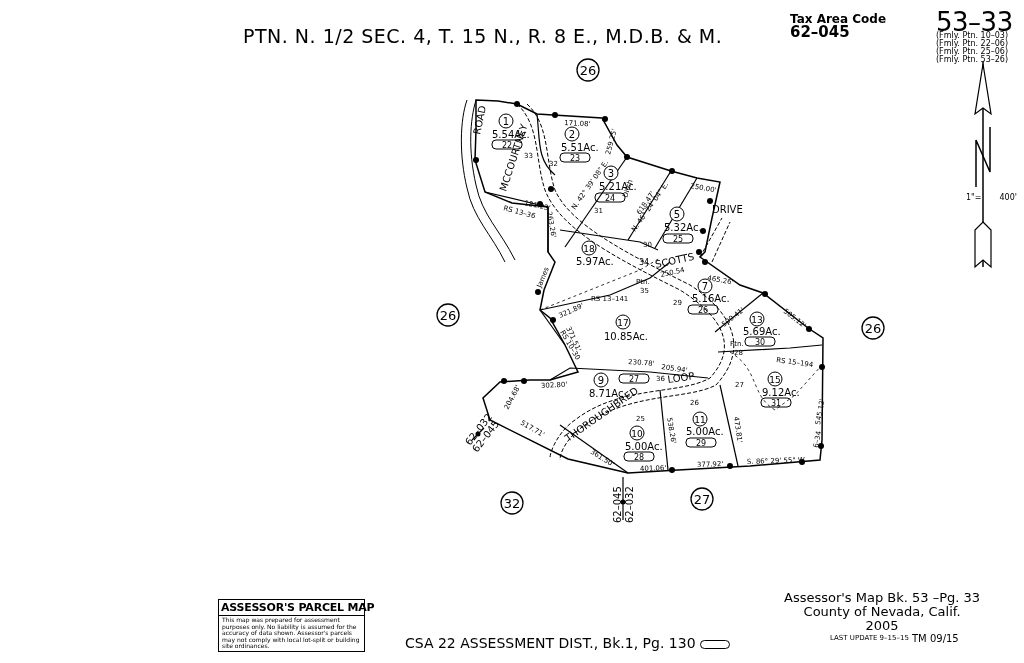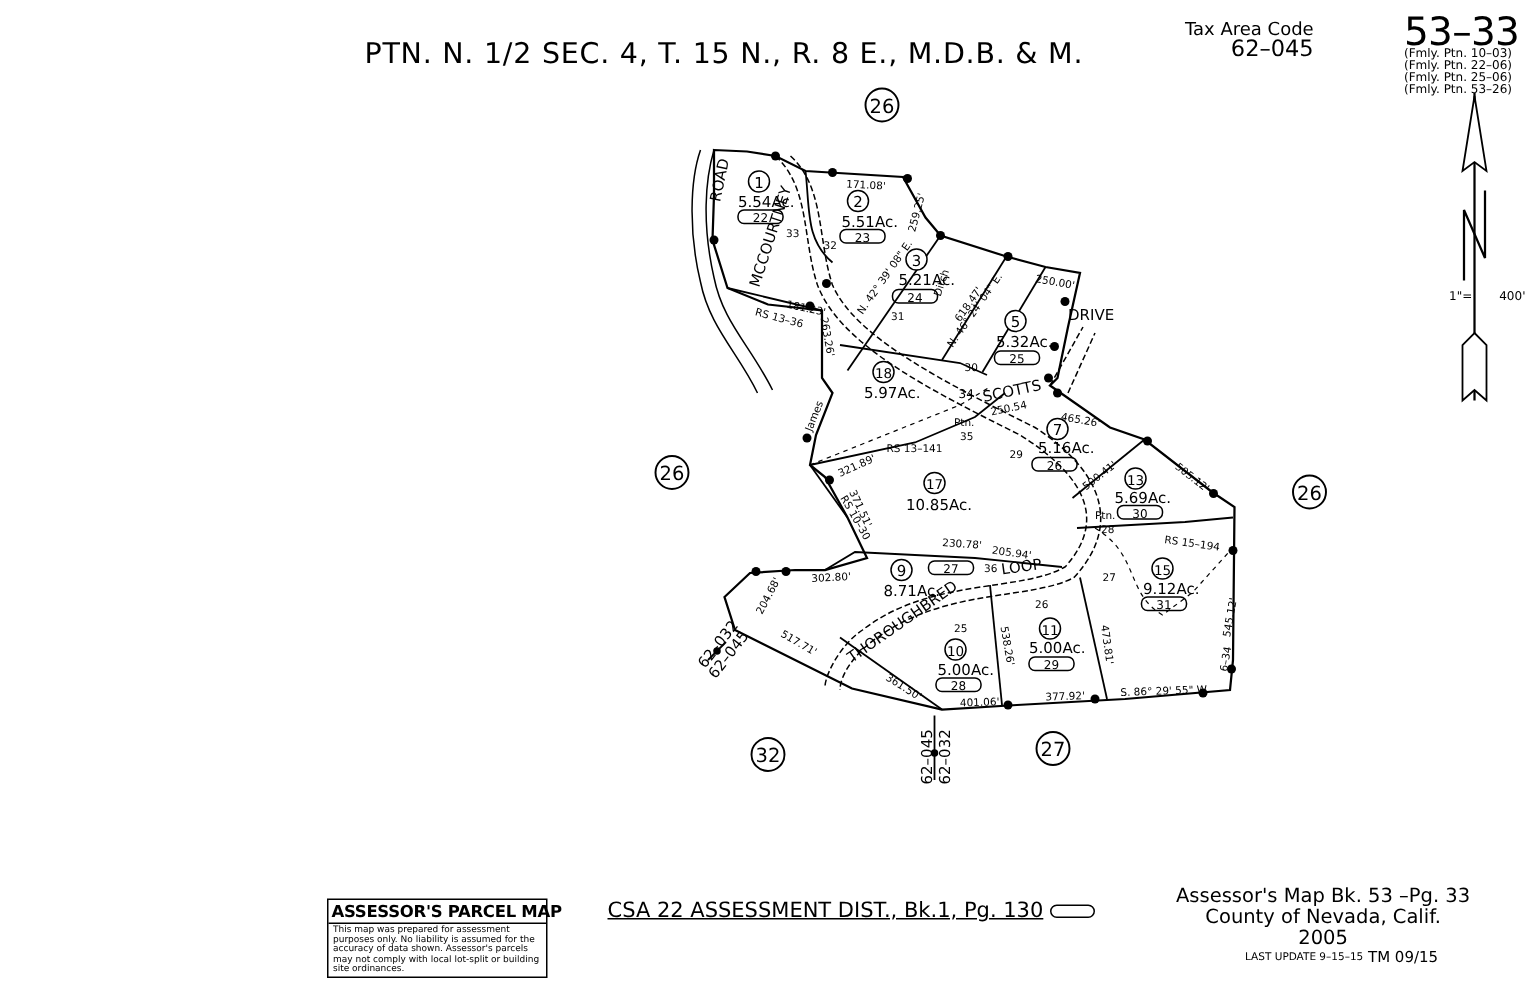--- a/index.html
+++ b/index.html
@@ -1,28 +1,28 @@
 <!DOCTYPE html>
 <html><head>
 <meta charset="utf-8">
 <style>
   html, body { margin:0; padding:0; background:#ffffff; }
   body { width:1024px; height:663px; position:relative; overflow:hidden; font-family:"DejaVu Sans", sans-serif; color:#000; }
   .abs { position:absolute; }
   #title { left:243px; top:9px; font-size:19px; letter-spacing:0.5px; white-space:nowrap;margin-top:16px; }
-  #tac { left:790px; top:13px; font-size:12px; text-align:right; line-height:12px; }
+  #tac { left:790px; top:13px; font-size:12px; text-align:left; line-height:12px;font-weight:bold; }
   #tac .code { font-size:15px; line-height:15px; }
   #pageno { left:936px; top:9px; font-size:26px; line-height:26px; letter-spacing:-0.5px; }
   #fmly { left:936px; top:32px; font-size:8px; line-height:8px; }
   #scale { left:966px; top:193px; font-size:8px; }
   #scale .ft { margin-left:18px;text-align:right; }
   #disclaimer { left:218px; top:599px; width:145px; border:1.5px solid #000; }
   #disclaimer .hd { font-size:11px; font-weight:bold; border-bottom:1.5px solid #000; padding:1px 2px; white-space:nowrap; letter-spacing:-0.2px; }
   #disclaimer .bd { font-size:6px; line-height:6.6px; padding:1px 3px; }
-  #refs { left:405px; top:600px; font-size:14px; line-height:14px; white-space:nowrap;text-decoration:underline; }
+  #refs { left:405px; top:636px; font-size:14px; line-height:14px; white-space:nowrap; }
   .ovalkey { display:inline-block; width:28px; height:7px; border:1.2px solid #000; border-radius:6px; margin-left:4px; vertical-align:middle; }
   #amap { left:784px; top:591px; font-size:13px; line-height:14px; text-align:center; white-space:nowrap; }
   #lastupd { left:830px; top:634px; font-size:7px; white-space:nowrap; }
   #tm { left:912px; top:633px; font-size:10px; white-space:nowrap; }
   svg text { font-family:"DejaVu Sans", sans-serif; }
 </style>
 </head>
 <body>
 
 <div id="title" class="abs">PTN. N. 1/2 SEC. 4, T. 15 N., R. 8 E., M.D.B. &amp; M.</div>

